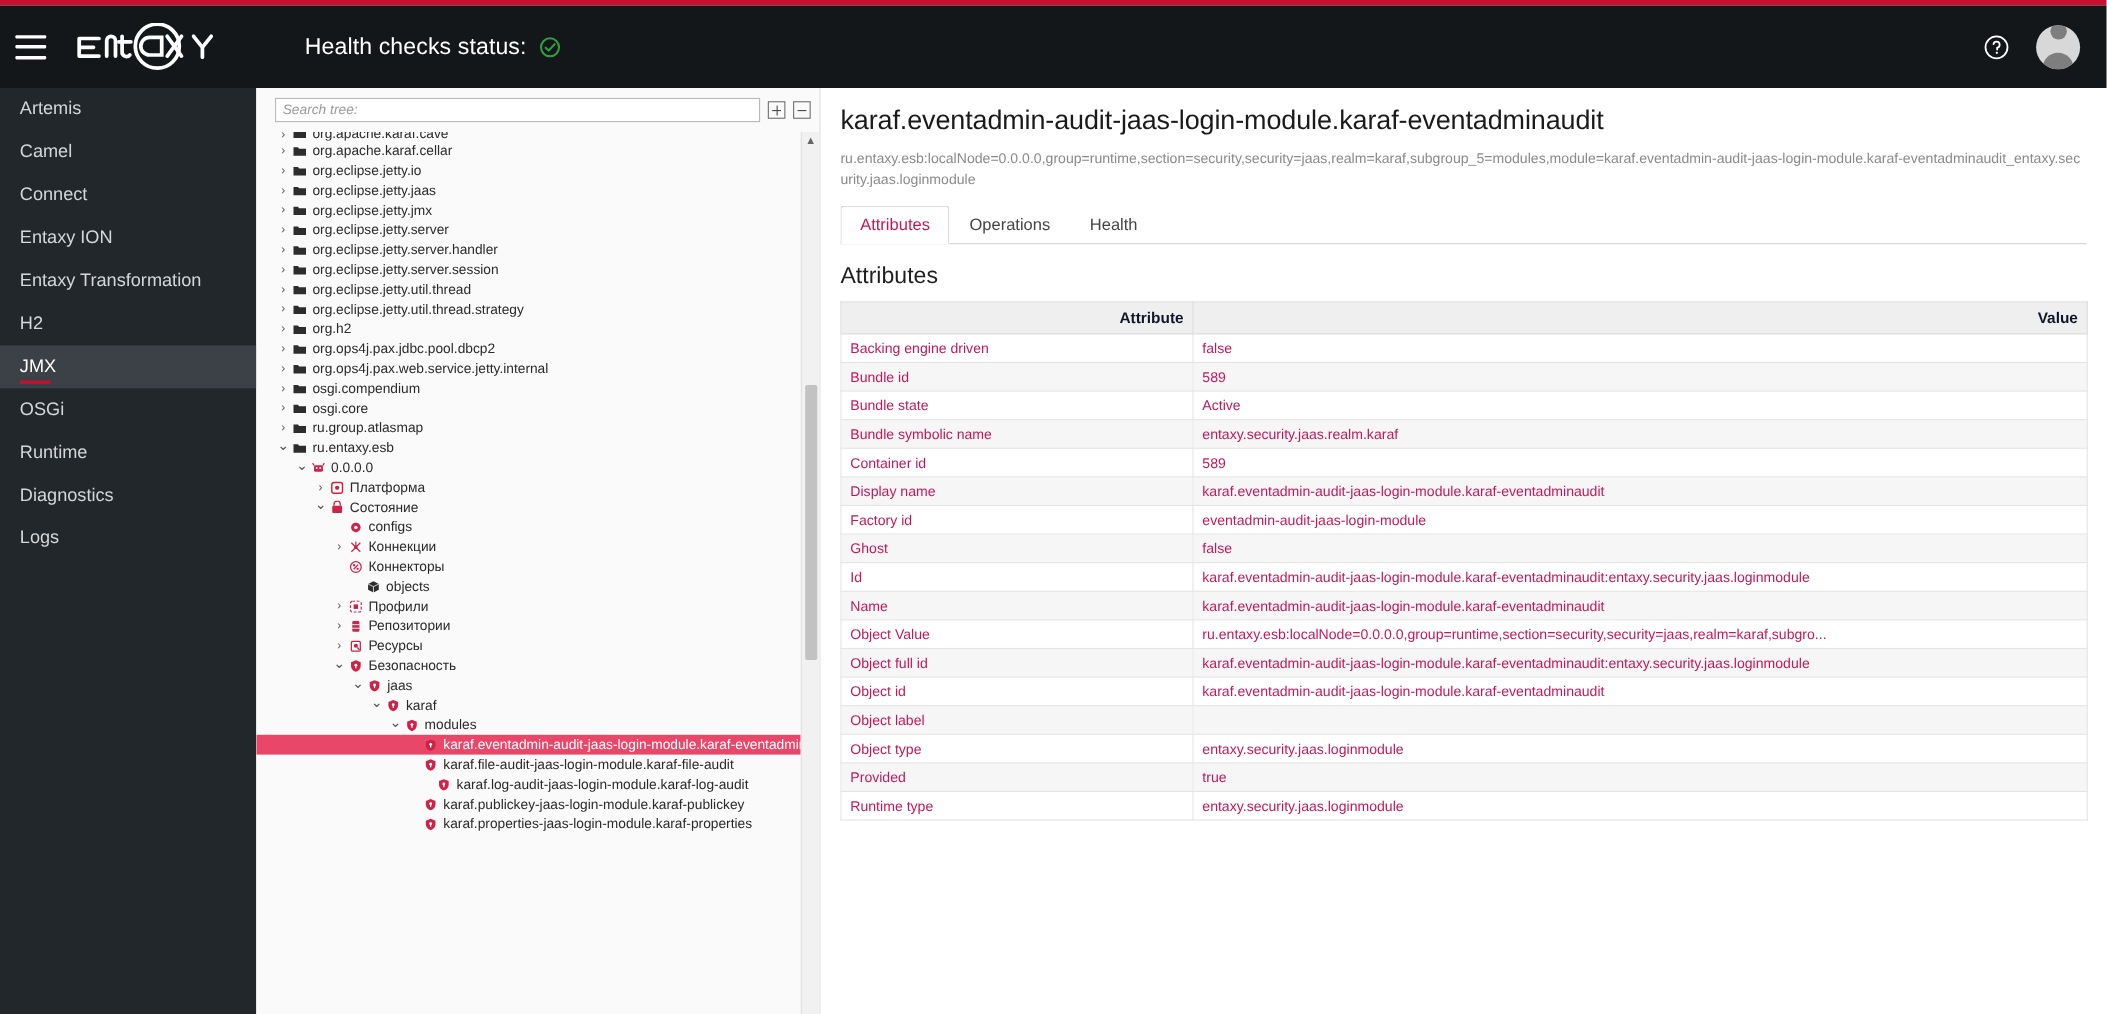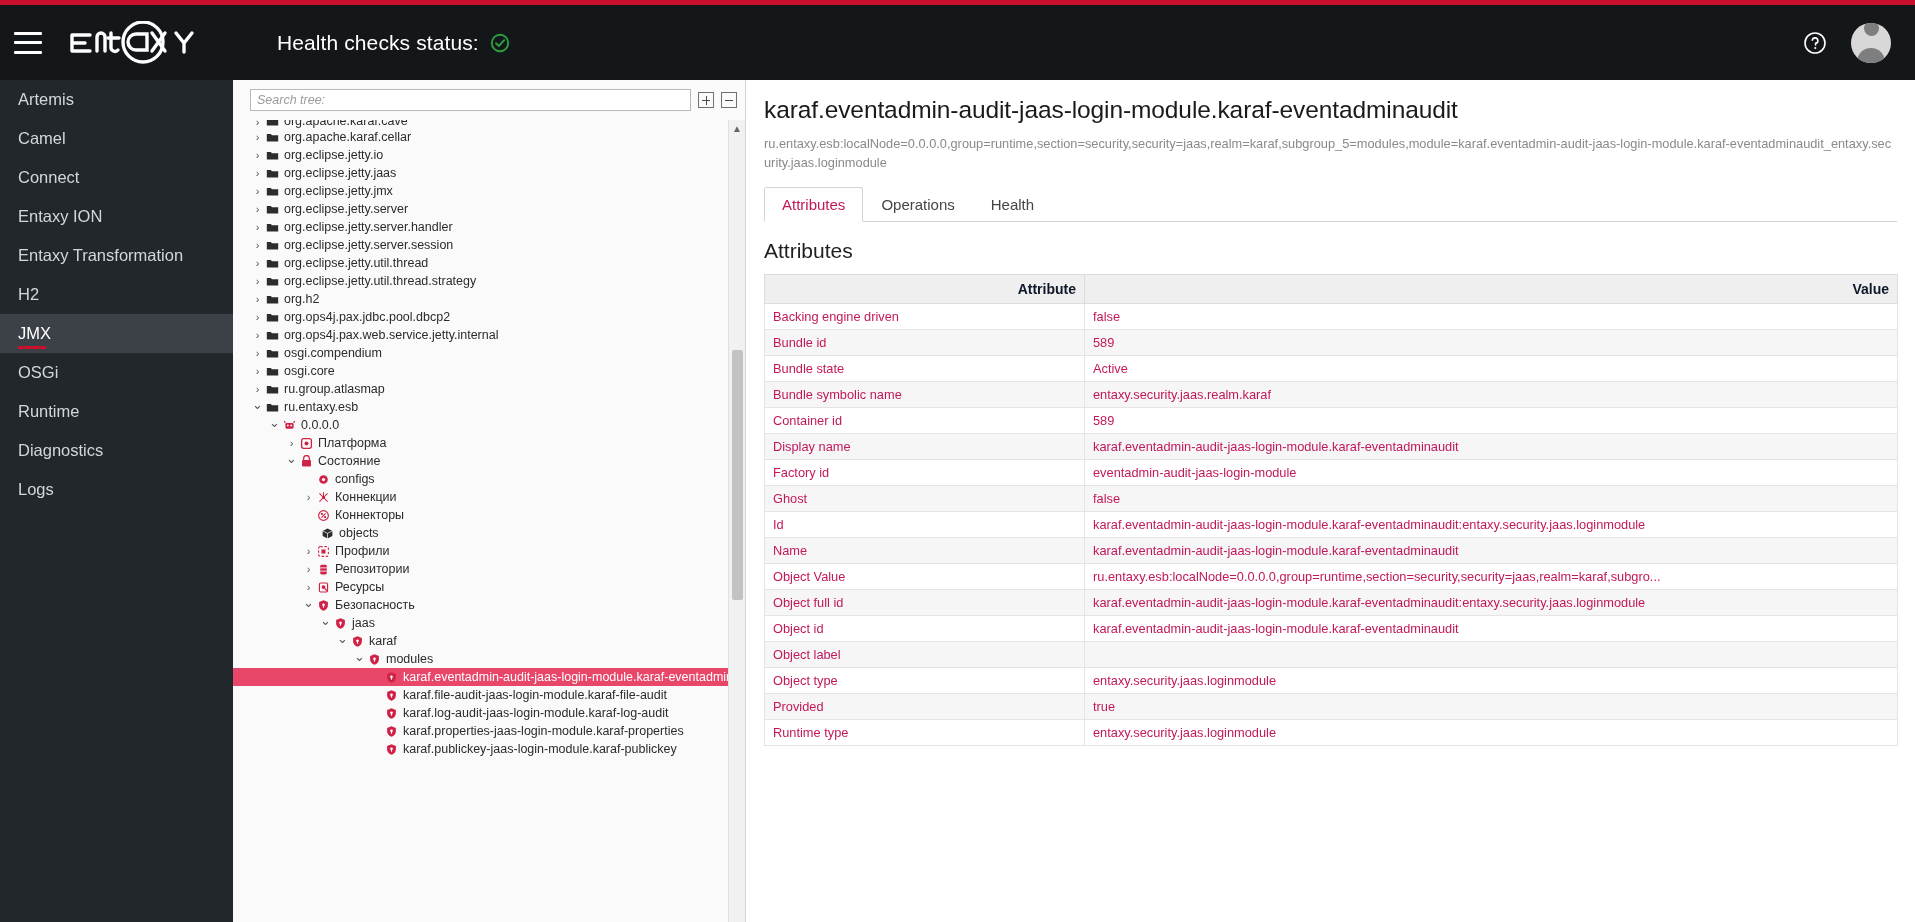--- a/index.html
+++ b/index.html
@@ -552,21 +552,21 @@
           <span class="tw-icon">
             <svg width="13" height="13" viewBox="0 0 16 16">
               <circle cx="8" cy="8" r="6" fill="none" stroke="#cf2246" stroke-width="1.4"></circle>
               <path d="M5.5 10.5 L10.5 5.5" stroke="#cf2246" stroke-width="1.4"></path>
               <circle cx="6" cy="6" r="1.3" fill="#cf2246"></circle>
               <circle cx="10" cy="10" r="1.3" fill="#cf2246"></circle>
             </svg>
           </span>
           <span class="tw-label">Коннекторы</span>
         </div>
-        <div class="tree-row" style="padding-left: 4px;">
+        <div class="tree-row" style="padding-left: 16px;">
           <span style="width: 69px; flex: 0 0 auto;"></span>
           <span class="tw-arrow empty"></span>
           <span class="tw-icon">
             <svg width="13" height="13" viewBox="0 0 16 16">
               <path d="M8 1.8l6 3v6.4l-6 3-6-3V4.8z" fill="#2d2d2d"></path>
               <path d="M2 4.8l6 3 6-3M8 7.8v7.4" stroke="#fafafa" stroke-width="0.9" fill="none"></path>
             </svg>
           </span>
           <span class="tw-label">objects</span>
         </div>
@@ -669,21 +669,21 @@
           <span class="tw-arrow empty"></span>
           <span class="tw-icon">
             <svg width="13" height="13" viewBox="0 0 16 16">
               <path d="M8 1.6l5.4 2.2v4.1c0 3.3-2.4 5.6-5.4 6.5-3-.9-5.4-3.2-5.4-6.5V3.8z" fill="#cf2246"></path>
               <circle cx="8" cy="7" r="1.6" fill="#fff"></circle>
               <rect x="7.3" y="7.6" width="1.4" height="3" fill="#fff"></rect>
             </svg>
           </span>
           <span class="tw-label">karaf.file-audit-jaas-login-module.karaf-file-audit</span>
         </div>
-        <div class="tree-row" style="padding-left: 0px;">
+        <div class="tree-row" style="padding-left: 12px;">
           <span style="width: 137px; flex: 0 0 auto;"></span>
           <span class="tw-arrow empty"></span>
           <span class="tw-icon">
             <svg width="13" height="13" viewBox="0 0 16 16">
               <path d="M8 1.6l5.4 2.2v4.1c0 3.3-2.4 5.6-5.4 6.5-3-.9-5.4-3.2-5.4-6.5V3.8z" fill="#cf2246"></path>
               <circle cx="8" cy="7" r="1.6" fill="#fff"></circle>
               <rect x="7.3" y="7.6" width="1.4" height="3" fill="#fff"></rect>
             </svg>
           </span>
           <span class="tw-label">karaf.log-audit-jaas-login-module.karaf-log-audit</span>
@@ -691,33 +691,33 @@
         <div class="tree-row" style="padding-left: 0px;">
           <span style="width: 137px; flex: 0 0 auto;"></span>
           <span class="tw-arrow empty"></span>
           <span class="tw-icon">
             <svg width="13" height="13" viewBox="0 0 16 16">
               <path d="M8 1.6l5.4 2.2v4.1c0 3.3-2.4 5.6-5.4 6.5-3-.9-5.4-3.2-5.4-6.5V3.8z" fill="#cf2246"></path>
               <circle cx="8" cy="7" r="1.6" fill="#fff"></circle>
               <rect x="7.3" y="7.6" width="1.4" height="3" fill="#fff"></rect>
             </svg>
           </span>
-          <span class="tw-label">karaf.properties-jaas-login-module.karaf-properties</span>
+          <span class="tw-label">karaf.publickey-jaas-login-module.karaf-publickey</span>
         </div>
         <div class="tree-row" style="padding-left: 0px;">
           <span style="width: 137px; flex: 0 0 auto;"></span>
           <span class="tw-arrow empty"></span>
           <span class="tw-icon">
             <svg width="13" height="13" viewBox="0 0 16 16">
               <path d="M8 1.6l5.4 2.2v4.1c0 3.3-2.4 5.6-5.4 6.5-3-.9-5.4-3.2-5.4-6.5V3.8z" fill="#cf2246"></path>
               <circle cx="8" cy="7" r="1.6" fill="#fff"></circle>
               <rect x="7.3" y="7.6" width="1.4" height="3" fill="#fff"></rect>
             </svg>
           </span>
-          <span class="tw-label">karaf.publickey-jaas-login-module.karaf-publickey</span>
+          <span class="tw-label">karaf.properties-jaas-login-module.karaf-properties</span>
         </div>
       </div>
   </div>
 
   <div id="tree-scrollbar">
     <div class="sb-arrow">▲</div>
     <div class="sb-thumb"></div>
   </div>
 </div>
 

